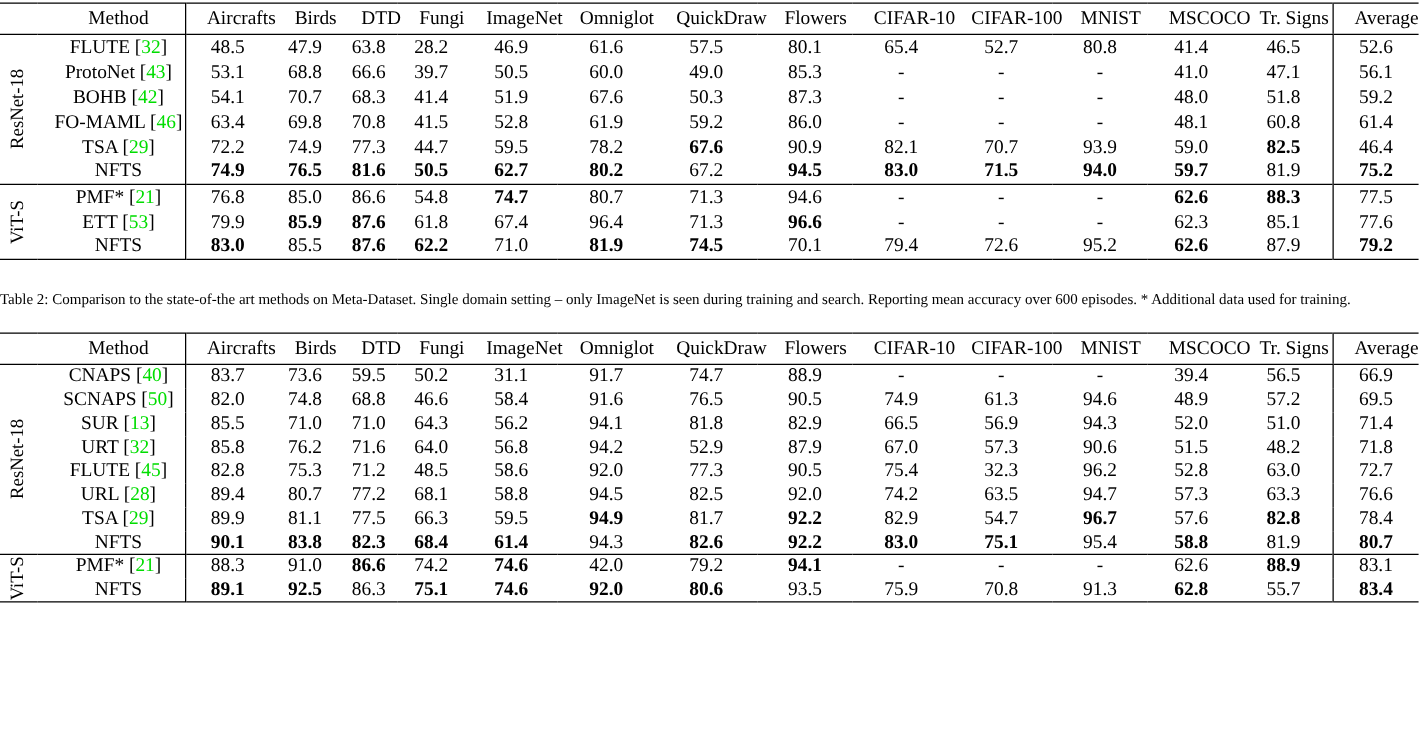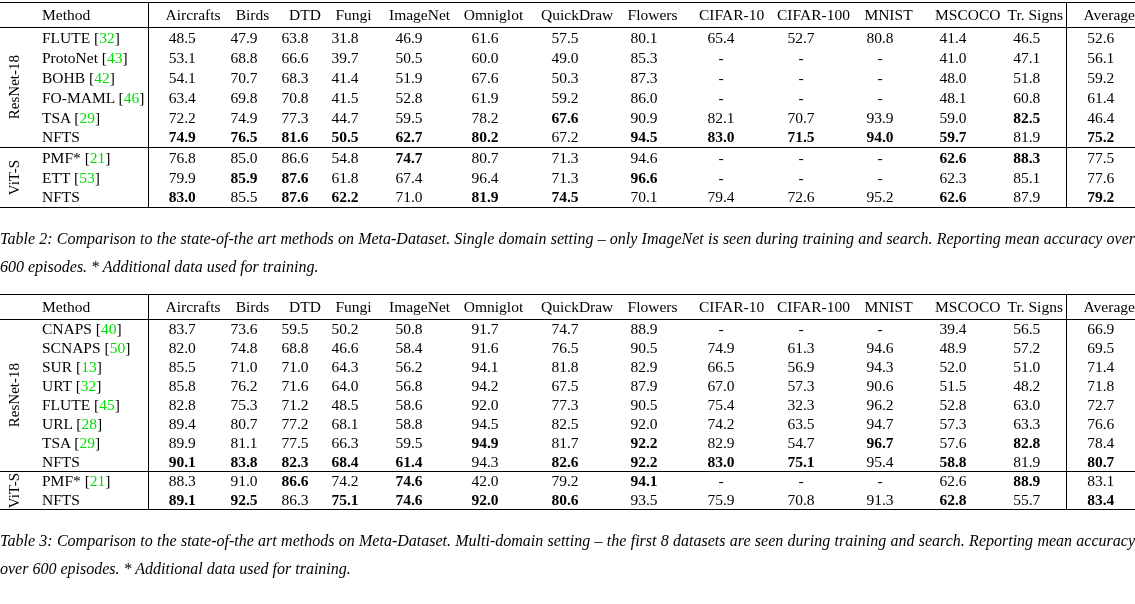--- a/index.html
+++ b/index.html
@@ -13,34 +13,34 @@
     border-top:1.9px solid #000;border-bottom:1.9px solid #000;
     font-size:15.5px;margin-top:2px;
   }
   .paper-table th{font-weight:normal;}
   .paper-table thead tr{height:25px;}
   .paper-table thead th{border-bottom:1.3px solid #000;padding-left:17px;}
   .paper-table tbody tr{height:20px;}
   #t1 tbody tr{height:19px;}
   .paper-table th,.paper-table td{padding:0;text-align:center;white-space:nowrap;}
   .paper-table th.method-col,.paper-table td.method-col{
-    text-align:left;padding-left:12px;border-right:1.3px solid #000;
+    text-align:center;padding-left:12px;border-right:1.3px solid #000;
   }
   .paper-table th.avg-col,.paper-table td.avg-col{border-left:1.3px solid #000;}
   tbody.group-sep tr:first-child td{border-top:1.3px solid #000;}
   td.group-col{text-align:center;vertical-align:middle;}
   .rot{
     writing-mode:vertical-rl;transform:rotate(180deg);
     margin:0 auto;display:block;font-size:15px;line-height:1;width:16px;
   }
   .cite{color:var(--cite,#00dd00);}
   .b{font-weight:bold;}
   .caption{
-    width:1135px;font-size:16px;line-height:28px;
-    text-align:justify;margin:17px 0 15px 0;font-style:italic;
+    width:1135px;font-size:12px;line-height:28px;
+    text-align:justify;margin:17px 0 15px 0;
   }
   #c1{margin-bottom:13px;}
   #c2{margin-bottom:0;}
 </style>
 </head>
 <body>
 
 <div>
 
   <table class="paper-table" id="t0">
@@ -84,21 +84,21 @@
       </thead>
       <tbody>
         <tr>
           <td class="group-col" rowspan="6">
             <span class="rot">ResNet-18</span>
           </td>
           <td class="method-col"><span>FLUTE</span><span> [</span><span class="cite">32</span><span>]</span></td>
           <td>48.5</td>
           <td>47.9</td>
           <td>63.8</td>
-          <td>31.8</td>
+          <td>28.2</td>
           <td>46.9</td>
           <td>61.6</td>
           <td>57.5</td>
           <td>80.1</td>
           <td>65.4</td>
           <td>52.7</td>
           <td>80.8</td>
           <td>41.4</td>
           <td>46.5</td>
           <td class="avg-col">52.6</td>
@@ -291,21 +291,21 @@
       <tbody>
         <tr>
           <td class="group-col" rowspan="8">
             <span class="rot">ResNet-18</span>
           </td>
           <td class="method-col"><span>CNAPS</span><span> [</span><span class="cite">40</span><span>]</span></td>
           <td>83.7</td>
           <td>73.6</td>
           <td>59.5</td>
           <td>50.2</td>
-          <td>50.8</td>
+          <td>31.1</td>
           <td>91.7</td>
           <td>74.7</td>
           <td>88.9</td>
           <td>-</td>
           <td>-</td>
           <td>-</td>
           <td>39.4</td>
           <td>56.5</td>
           <td class="avg-col">66.9</td>
         </tr>
@@ -344,21 +344,21 @@
           <td class="avg-col">71.4</td>
         </tr>
         <tr>
           <td class="method-col"><span>URT</span><span> [</span><span class="cite">32</span><span>]</span></td>
           <td>85.8</td>
           <td>76.2</td>
           <td>71.6</td>
           <td>64.0</td>
           <td>56.8</td>
           <td>94.2</td>
-          <td>67.5</td>
+          <td>52.9</td>
           <td>87.9</td>
           <td>67.0</td>
           <td>57.3</td>
           <td>90.6</td>
           <td>51.5</td>
           <td>48.2</td>
           <td class="avg-col">71.8</td>
         </tr>
         <tr>
           <td class="method-col"><span>FLUTE</span><span> [</span><span class="cite">45</span><span>]</span></td>
@@ -463,15 +463,14 @@
           <td>75.9</td>
           <td>70.8</td>
           <td>91.3</td>
           <td class="b">62.8</td>
           <td>55.7</td>
           <td class="b avg-col">83.4</td>
         </tr>
       </tbody>
     </table>
 
-  <p class="caption" id="c2">Table 3: Comparison to the state-of-the art methods on Meta-Dataset. Multi-domain setting – the first 8 datasets are seen during training and search. Reporting mean accuracy over 600 episodes. * Additional data used for training.</p>
 
 </div>
 
 </body></html>

